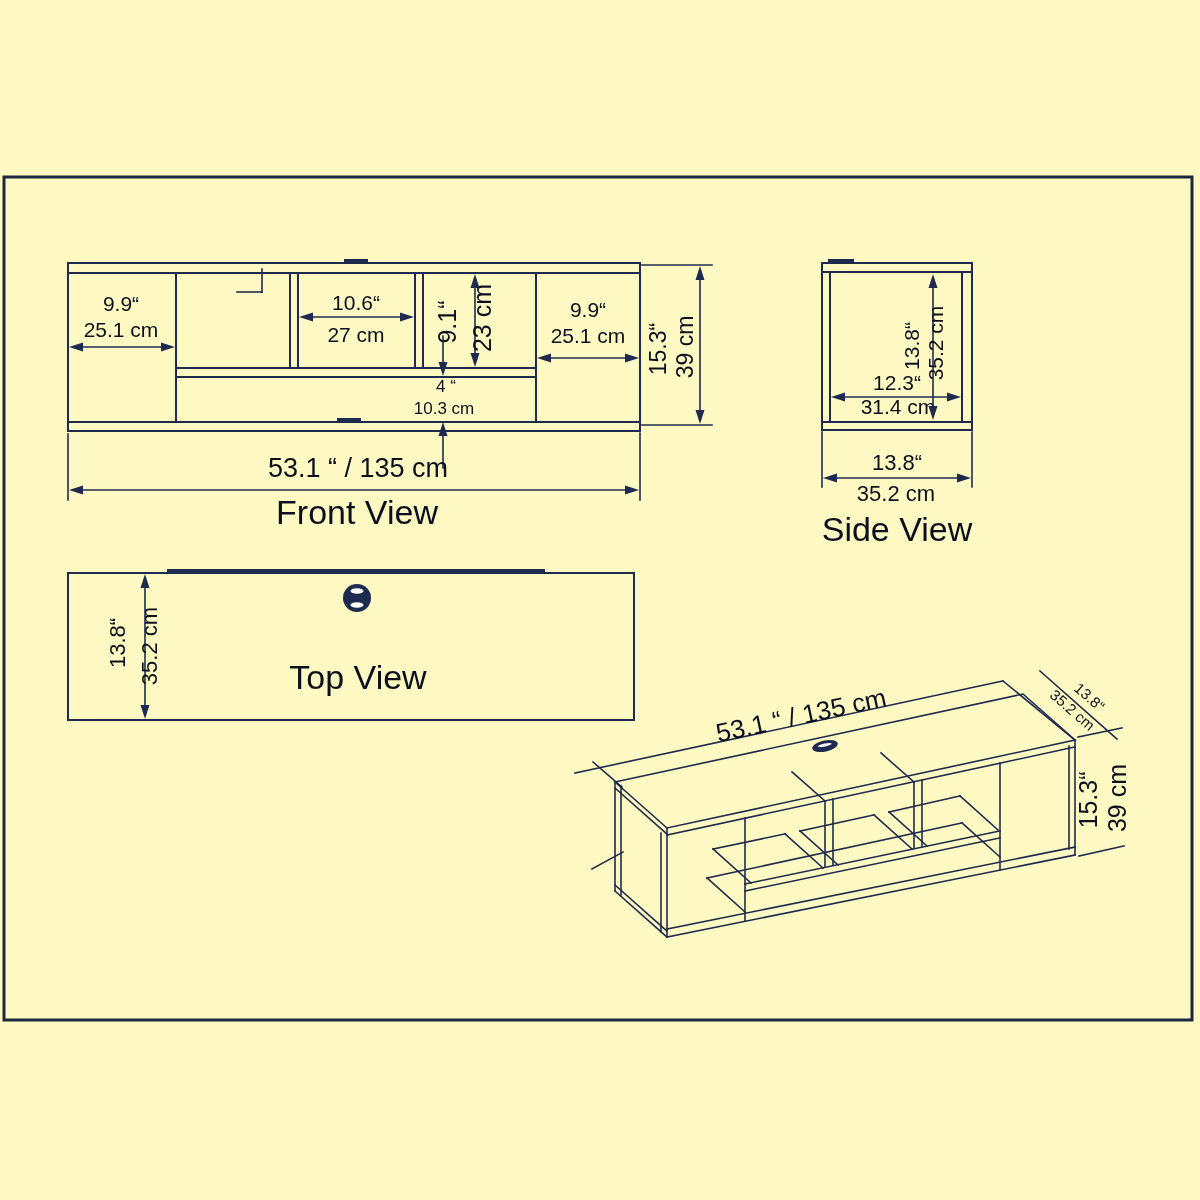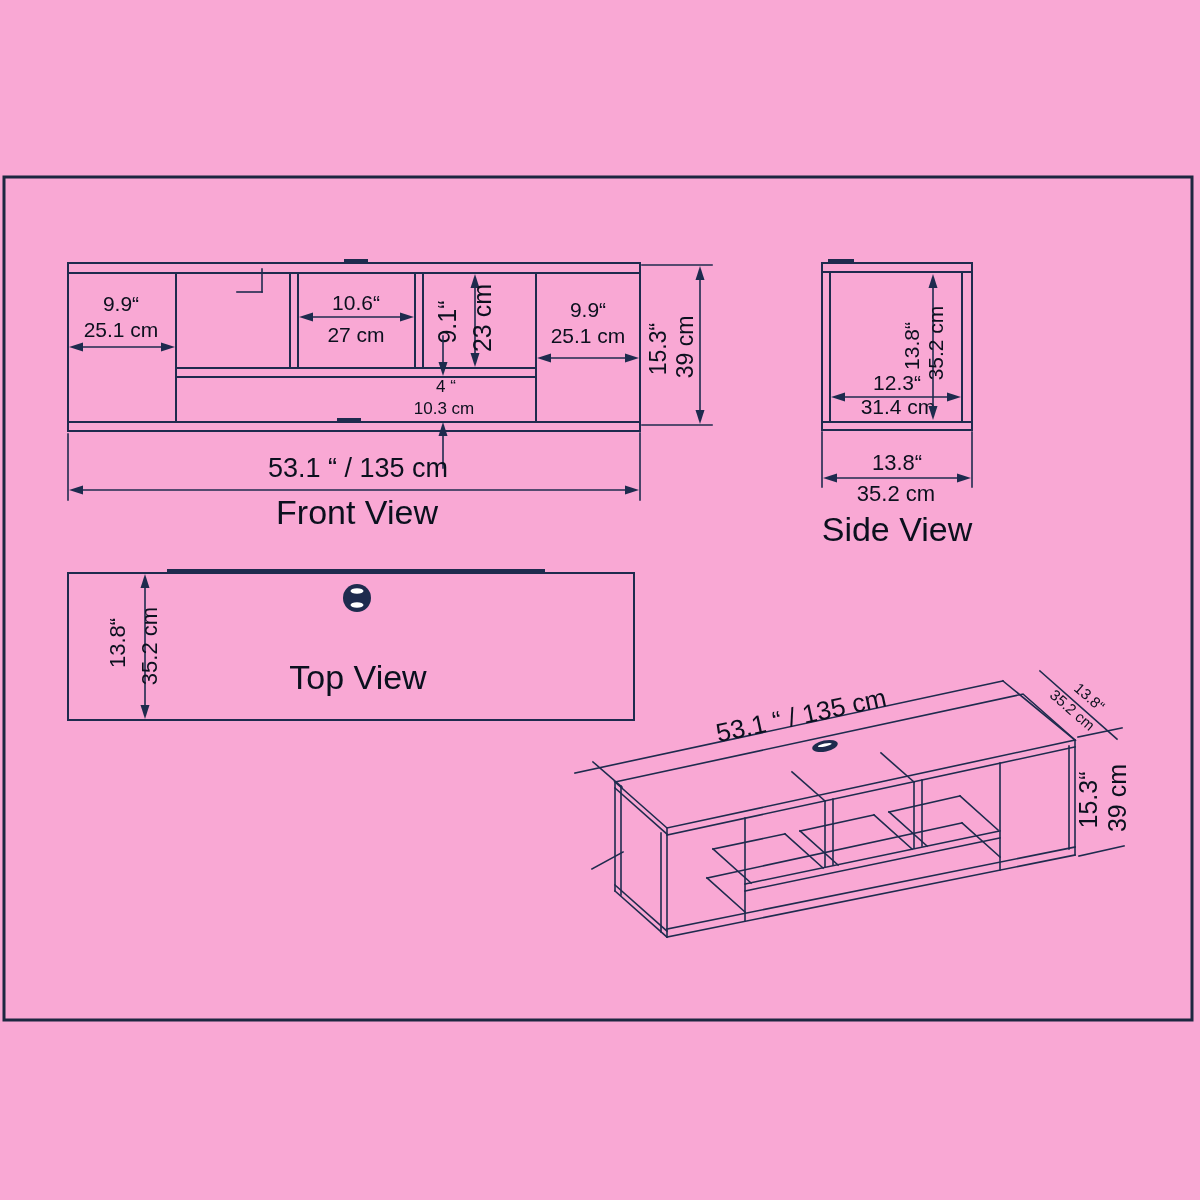--- a/index.html
+++ b/index.html
@@ -1,16 +1,16 @@
 <!DOCTYPE html>
 <html><head>
 <meta charset="utf-8">
 <style>
   html,body{margin:0;padding:0;background:#ffffff;}
-  .page{position:relative;width:1200px;height:1200px;background:#f9a8d4;overflow:hidden;}
+  .page{position:relative;width:1200px;height:1200px;background:#fef9c3;overflow:hidden;}
   svg{position:absolute;left:0;top:0;}
   svg text{fill:#0b101e;font-family:"Liberation Sans",sans-serif;text-anchor:middle;}
   .ln{stroke:#1e2b4e;stroke-width:2;fill:none;stroke-linecap:square;}
   .ln1{stroke:#1e2b4e;stroke-width:1.6;fill:none;stroke-linecap:square;}
   .thk{stroke:#1e2b4e;stroke-width:4;fill:none;}
   .brd{stroke:#1c2740;stroke-width:3;fill:none;}
   .fnavy{fill:#1e2b4e;stroke:none;}
   .fwhite{fill:#ffffff;stroke:none;}
   .t15{font-size:15px;}
   .t17{font-size:17px;}

